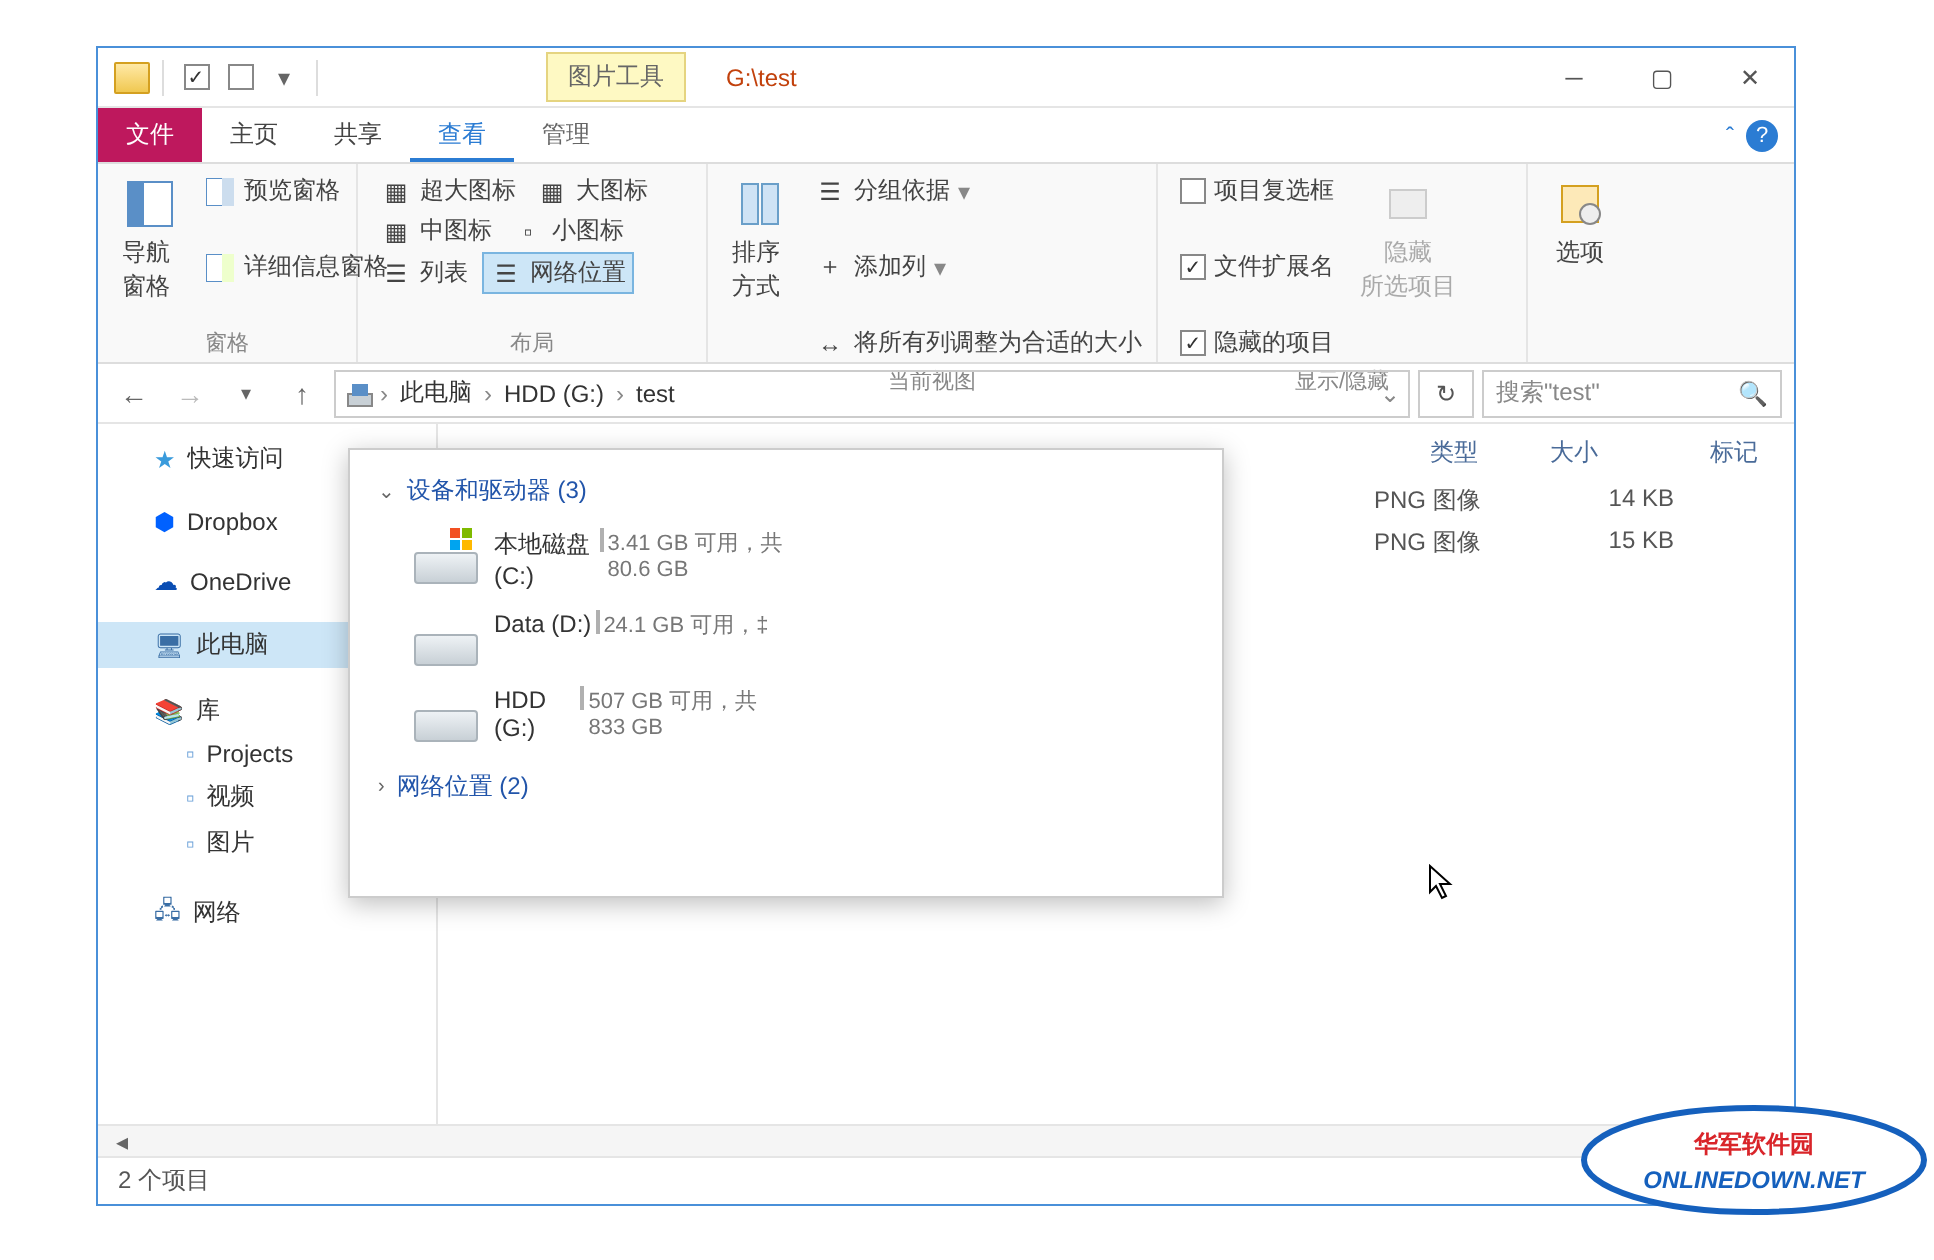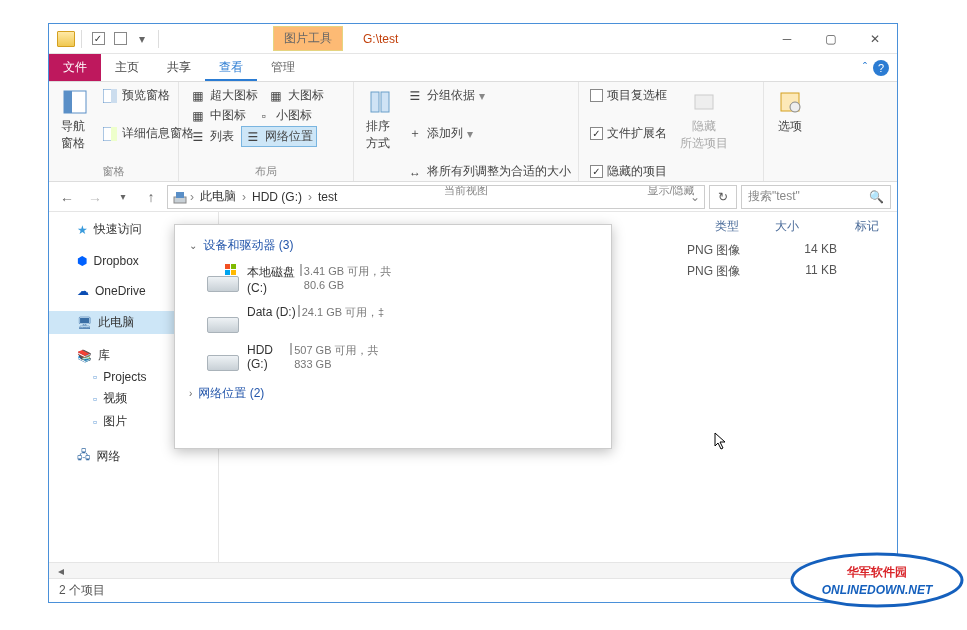--- a/index.html
+++ b/index.html
@@ -3,21 +3,21 @@
 <meta charset="utf-8">
 <style>
 *{box-sizing:border-box;margin:0;padding:0;font-family:"Microsoft YaHei","Segoe UI",sans-serif;font-size:12px}
 body{background:#fff;width:967px;height:630px;position:relative;overflow:hidden}
 .window{position:absolute;left:48px;top:23px;width:850px;height:580px;border:1px solid #4a90d9;background:#fff;display:flex;flex-direction:column}
 .titlebar{height:30px;background:#fff;display:flex;align-items:center;border-bottom:1px solid #e5e5e5}
 .qat{display:flex;align-items:center;padding-left:8px;gap:2px}
 .qat-sep{width:1px;height:18px;background:#ddd;margin:0 4px}
 .folder-ico{width:18px;height:16px;background:linear-gradient(#ffe9a6,#f0c851);border:1px solid #d4a020;border-radius:1px}
 .qat-btn{width:20px;height:20px;display:flex;align-items:center;justify-content:center;color:#666}
-.tool-tab{background:#fdba74;padding:3px 10px;color:#666;margin-left:110px;border:1px solid #e5d480}
+.tool-tab{background:#fef9c3;padding:3px 10px;color:#666;margin-left:110px;border:1px solid #e5d480}
 .path-title{color:#c2410c;margin-left:20px}
 .win-ctrl{margin-left:auto;display:flex}
 .win-btn{width:44px;height:28px;display:flex;align-items:center;justify-content:center;color:#555}
 .ribbon-tabs{height:28px;display:flex;align-items:stretch;background:#fff;border-bottom:1px solid #ddd}
 .rtab{padding:5px 14px;color:#444;cursor:pointer}
 .rtab.file{background:#be185d;color:#fff}
 .rtab.active{border-bottom:2px solid #2b7cd3;color:#2b7cd3}
 .rtab.manage{color:#666}
 .ribbon-right{margin-left:auto;display:flex;align-items:center;padding-right:8px;gap:6px}
 .help-ico{width:16px;height:16px;border-radius:50%;background:#2b7cd3;color:#fff;display:flex;align-items:center;justify-content:center;font-size:11px}
@@ -338,21 +338,21 @@
         <div class="col-h">标记</div>
       </div>
       <div class="file-rows">
         <div class="file-row">
           <span style="width:80px">PNG 图像</span>
           <span style="width:70px;text-align:right">14 KB</span>
           <span style="width:50px"></span>
         </div>
         <div class="file-row">
           <span style="width:80px">PNG 图像</span>
-          <span style="width:70px;text-align:right">11 KB</span>
+          <span style="width:70px;text-align:right">15 KB</span>
           <span style="width:50px"></span>
         </div>
       </div>
     </div>
   </div>
 
   <div class="scrollbar-h">
     <div class="scroll-arrow">◂</div>
     <div style="flex:1"></div>
     <div class="scroll-arrow">▸</div>

